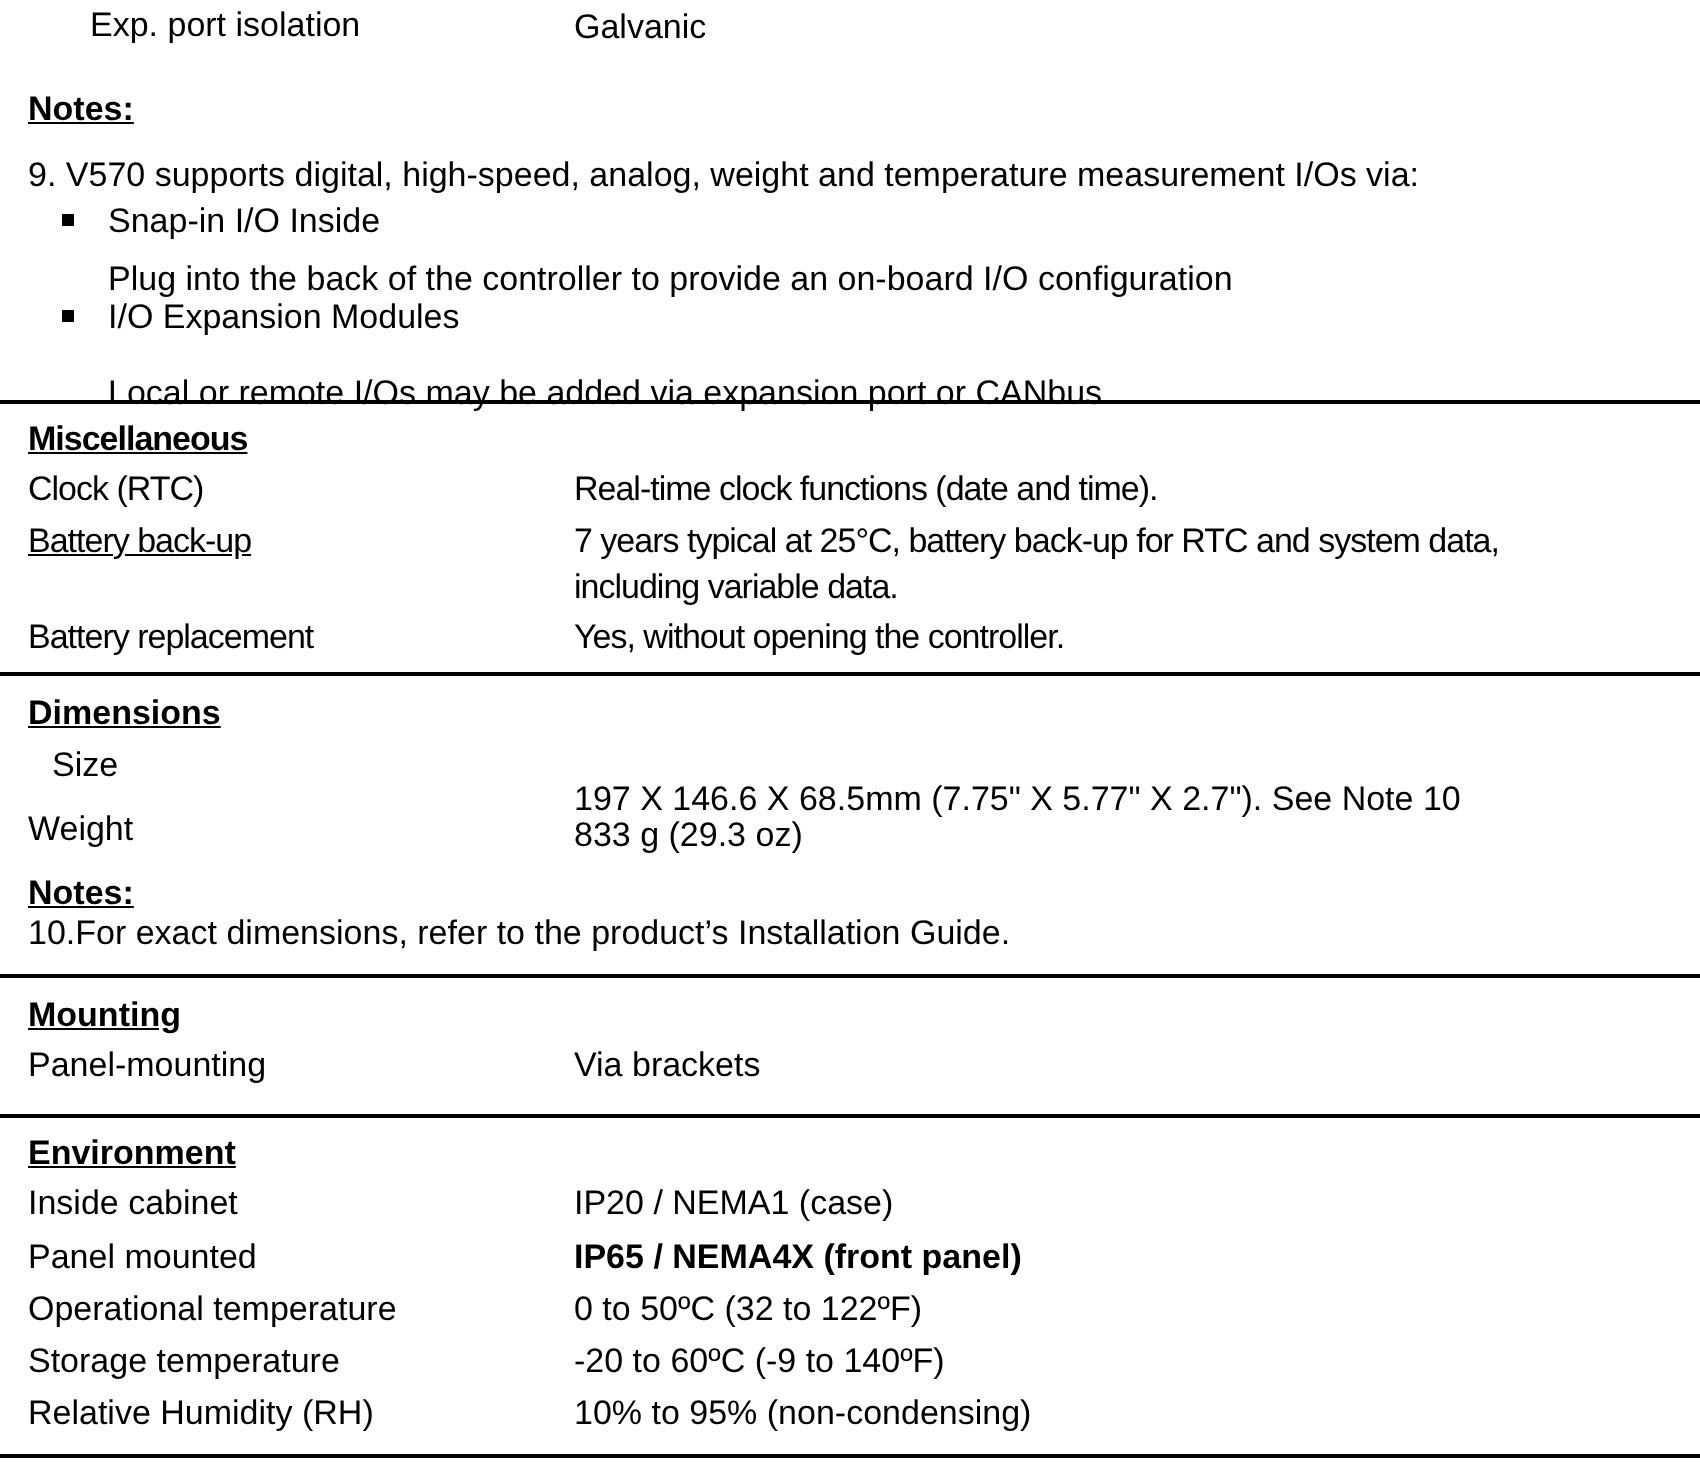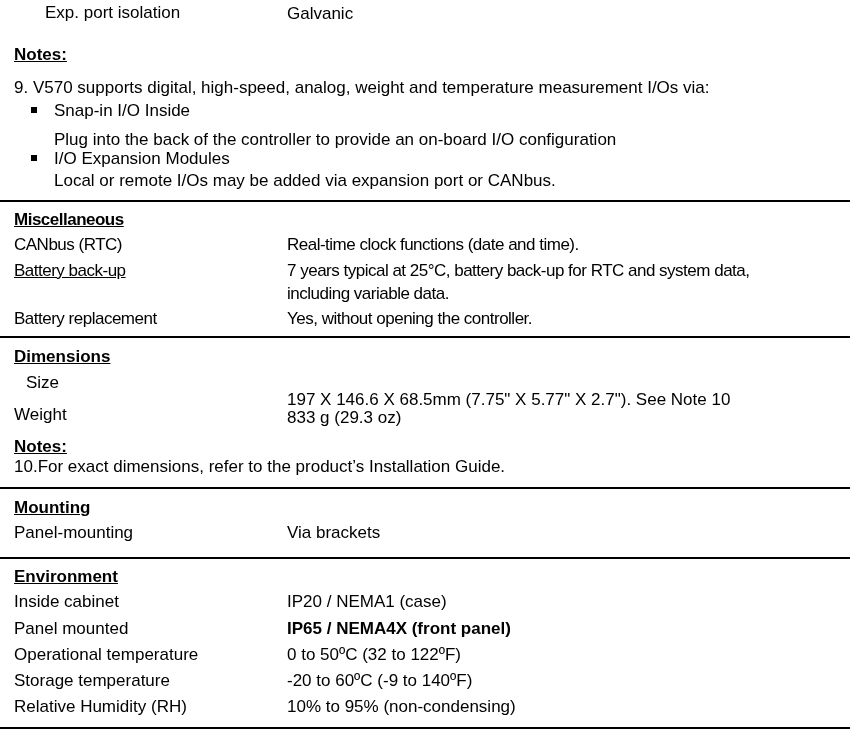--- a/index.html
+++ b/index.html
@@ -19,26 +19,26 @@
 <div class="abs" style="left:45px; top:3px;">Exp. port isolation</div>
 <div class="abs" style="left:287px; top:4px;">Galvanic</div>
 
 <div class="abs bold-u" style="left:14px; top:45px;">Notes:</div>
 <div class="abs" style="left:14px; top:78px;">9. V570 supports digital, high-speed, analog, weight and temperature measurement I/Os via:</div>
 <div class="bullet" style="left:31px; top:107px;"></div>
 <div class="abs" style="left:54px; top:101px;">Snap-in I/O Inside</div>
 <div class="abs" style="left:54px; top:105px;margin-top:25px;">Plug into the back of the controller to provide an on-board I/O configuration</div>
 <div class="bullet" style="left:31px; top:155px;"></div>
 <div class="abs" style="left:54px; top:149px;">I/O Expansion Modules</div>
-<div class="abs" style="left:54px; top:171px;">Local or remote I/Os may be added via expansion port or CANbus.</div>
+<div class="abs" style="left:54px; top:187px;">Local or remote I/Os may be added via expansion port or CANbus.</div>
 
 <div class="rule" style="top:200px;"></div>
 
 <div class="abs bold-u cond" style="left:14px; top:210px;">Miscellaneous</div>
-<div class="abs cond" style="left:14px; top:235px;">CANbus (RTC)</div>
+<div class="abs cond" style="left:14px; top:235px;">Clock (RTC)</div>
 <div class="abs cond" style="left:287px; top:235px;">Real-time clock functions (date and time).</div>
 <div class="abs cond" style="left:14px; top:261px;text-decoration:underline;">Battery back-up</div>
 <div class="abs cond" style="left:287px; top:261px;">7 years typical at 25°C, battery back-up for RTC and system data,</div>
 <div class="abs cond" style="left:287px; top:284px;">including variable data.</div>
 <div class="abs cond" style="left:14px; top:309px;">Battery replacement</div>
 <div class="abs cond" style="left:287px; top:309px;">Yes, without opening the controller.</div>
 
 <div class="rule" style="top:336px;"></div>
 
 <div class="abs bold-u" style="left:14px; top:347px;">Dimensions</div>

